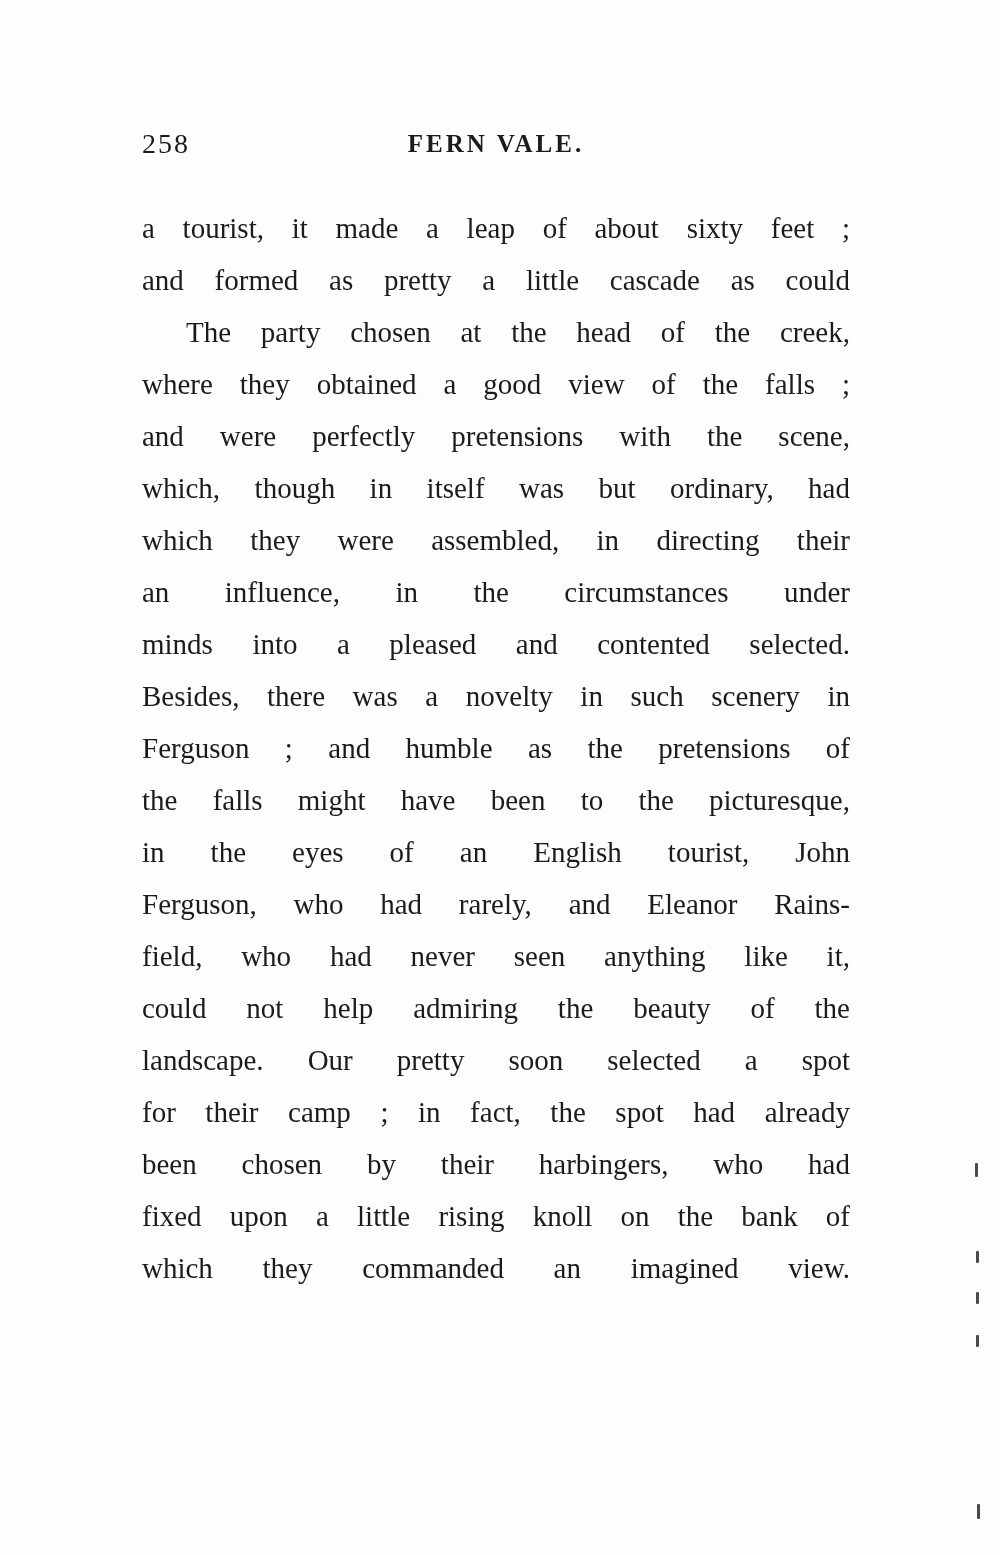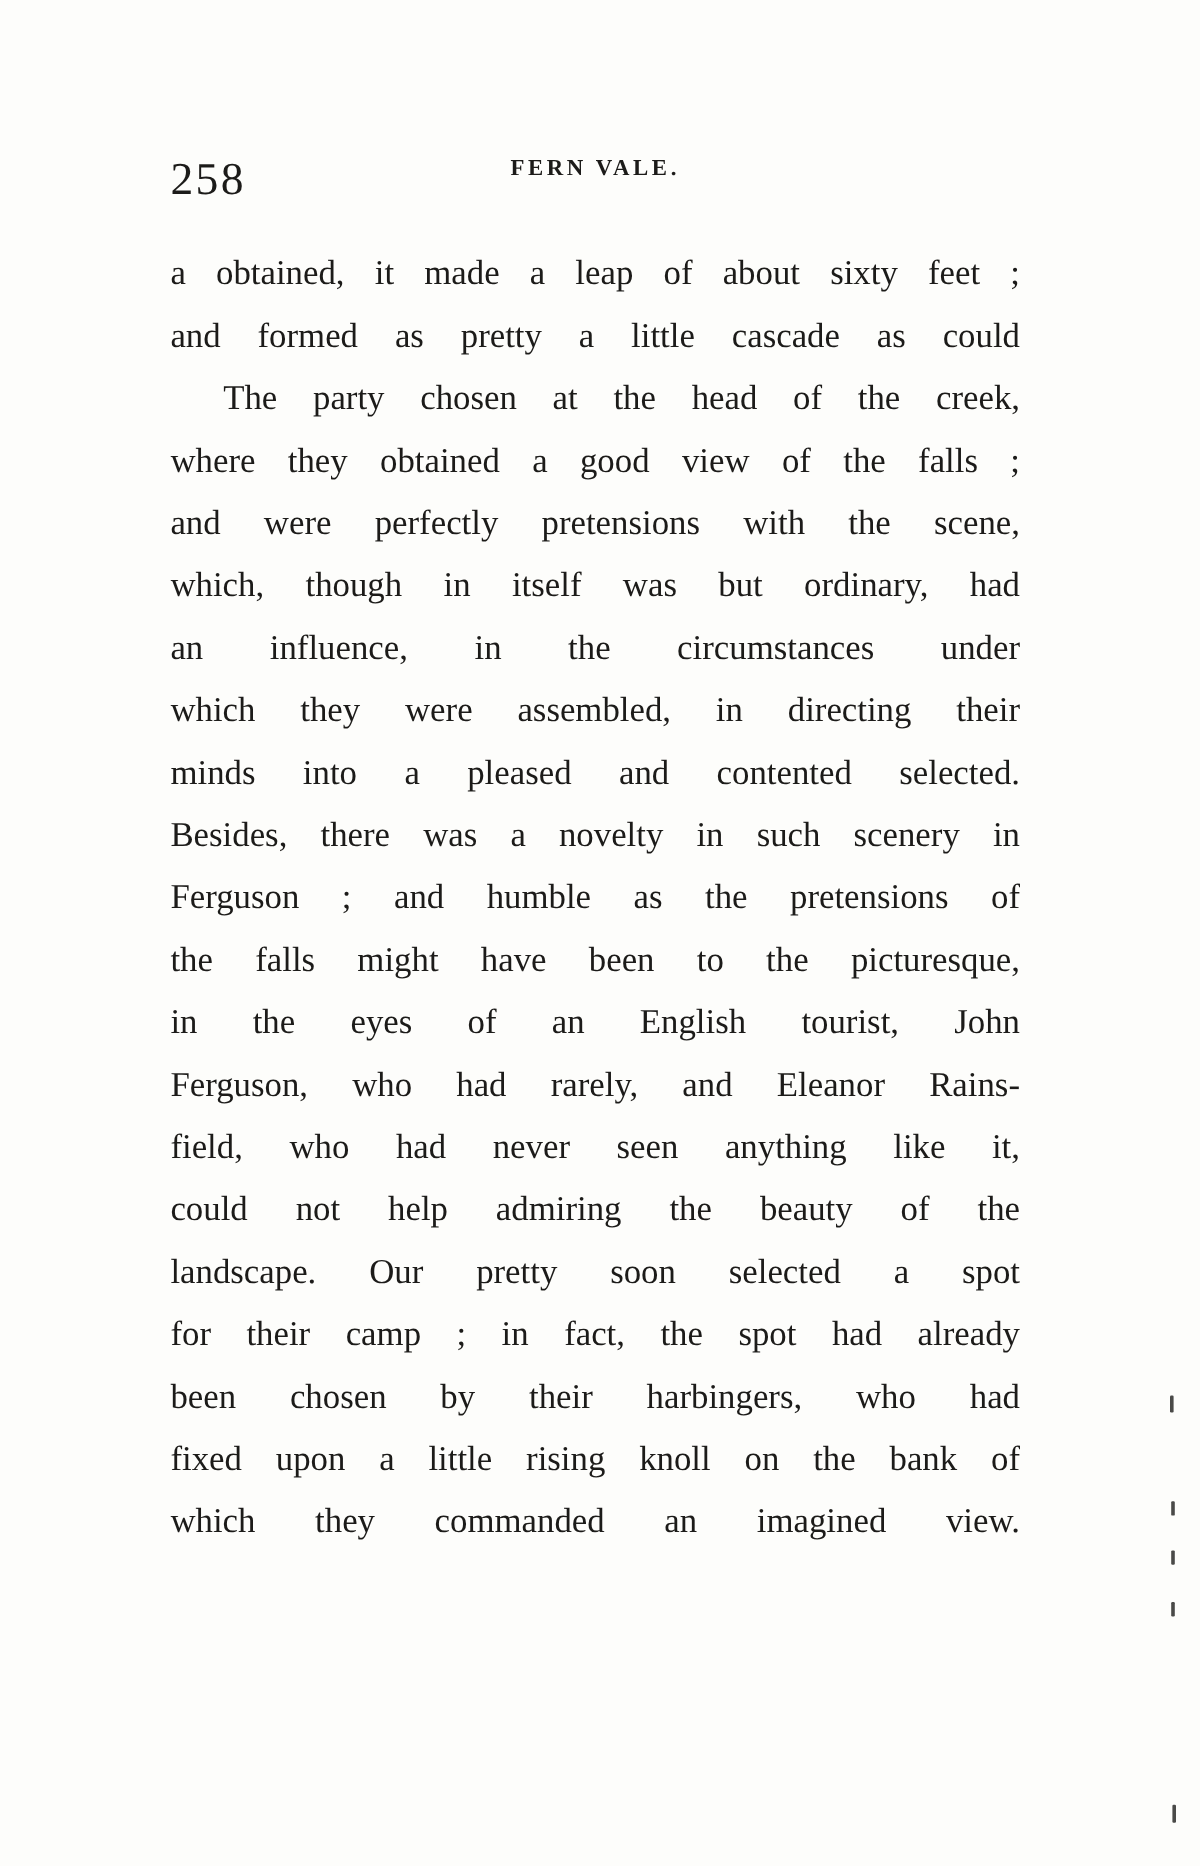--- a/index.html
+++ b/index.html
@@ -21,29 +21,29 @@
     position: absolute;
     top: 126px;
     left: 142px;
     width: 708px;
     height: 40px;
   }
   .pagenum {
     position: absolute;
     left: 0;
     top: 2px;
-    font-size: 38px;
+    font-size: 28px;
     letter-spacing: 2px;
     font-weight: 400;
     text-align: right;
   }
   .running-title {
     display: block;
     text-align: center;
-    font-size: 19px;
+    font-size: 25px;
     font-weight: 700;
     letter-spacing: 3px;
     padding-top: 4px;
   }
   .text-block {
     position: absolute;
     left: 142px;
     top: 202px;
     width: 708px;
   }
@@ -79,30 +79,30 @@
 
 <div class="page">
 
   <div class="header">
     <span class="pagenum">258</span>
     <span class="running-title">FERN VALE.</span>
   </div>
 
   <div class="text-block">
       <div class="paragraph">
-        <div class="line">a obtained, it made a leap of about sixty feet ;</div>
+        <div class="line">a tourist, it made a leap of about sixty feet ;</div>
         <div class="line">and formed as pretty a little cascade as could</div>
       </div>
       <div class="paragraph">
         <div class="line indent">The party chosen at the head of the creek,</div>
         <div class="line">where they obtained a good view of the falls ;</div>
         <div class="line">and were perfectly pretensions with the scene,</div>
         <div class="line">which, though in itself was but ordinary, had</div>
+        <div class="line">which they were assembled, in directing their</div>
         <div class="line">an influence, in the circumstances under</div>
-        <div class="line">which they were assembled, in directing their</div>
         <div class="line">minds into a pleased and contented selected.</div>
         <div class="line">Besides, there was a novelty in such scenery in</div>
         <div class="line">Ferguson ; and humble as the pretensions of</div>
         <div class="line">the falls might have been to the picturesque,</div>
         <div class="line">in the eyes of an English tourist, John</div>
         <div class="line">Ferguson, who had rarely, and Eleanor Rains-</div>
         <div class="line">field, who had never seen anything like it,</div>
         <div class="line">could not help admiring the beauty of the</div>
         <div class="line">landscape.  Our pretty soon selected a spot</div>
         <div class="line">for their camp ; in fact, the spot had already</div>

